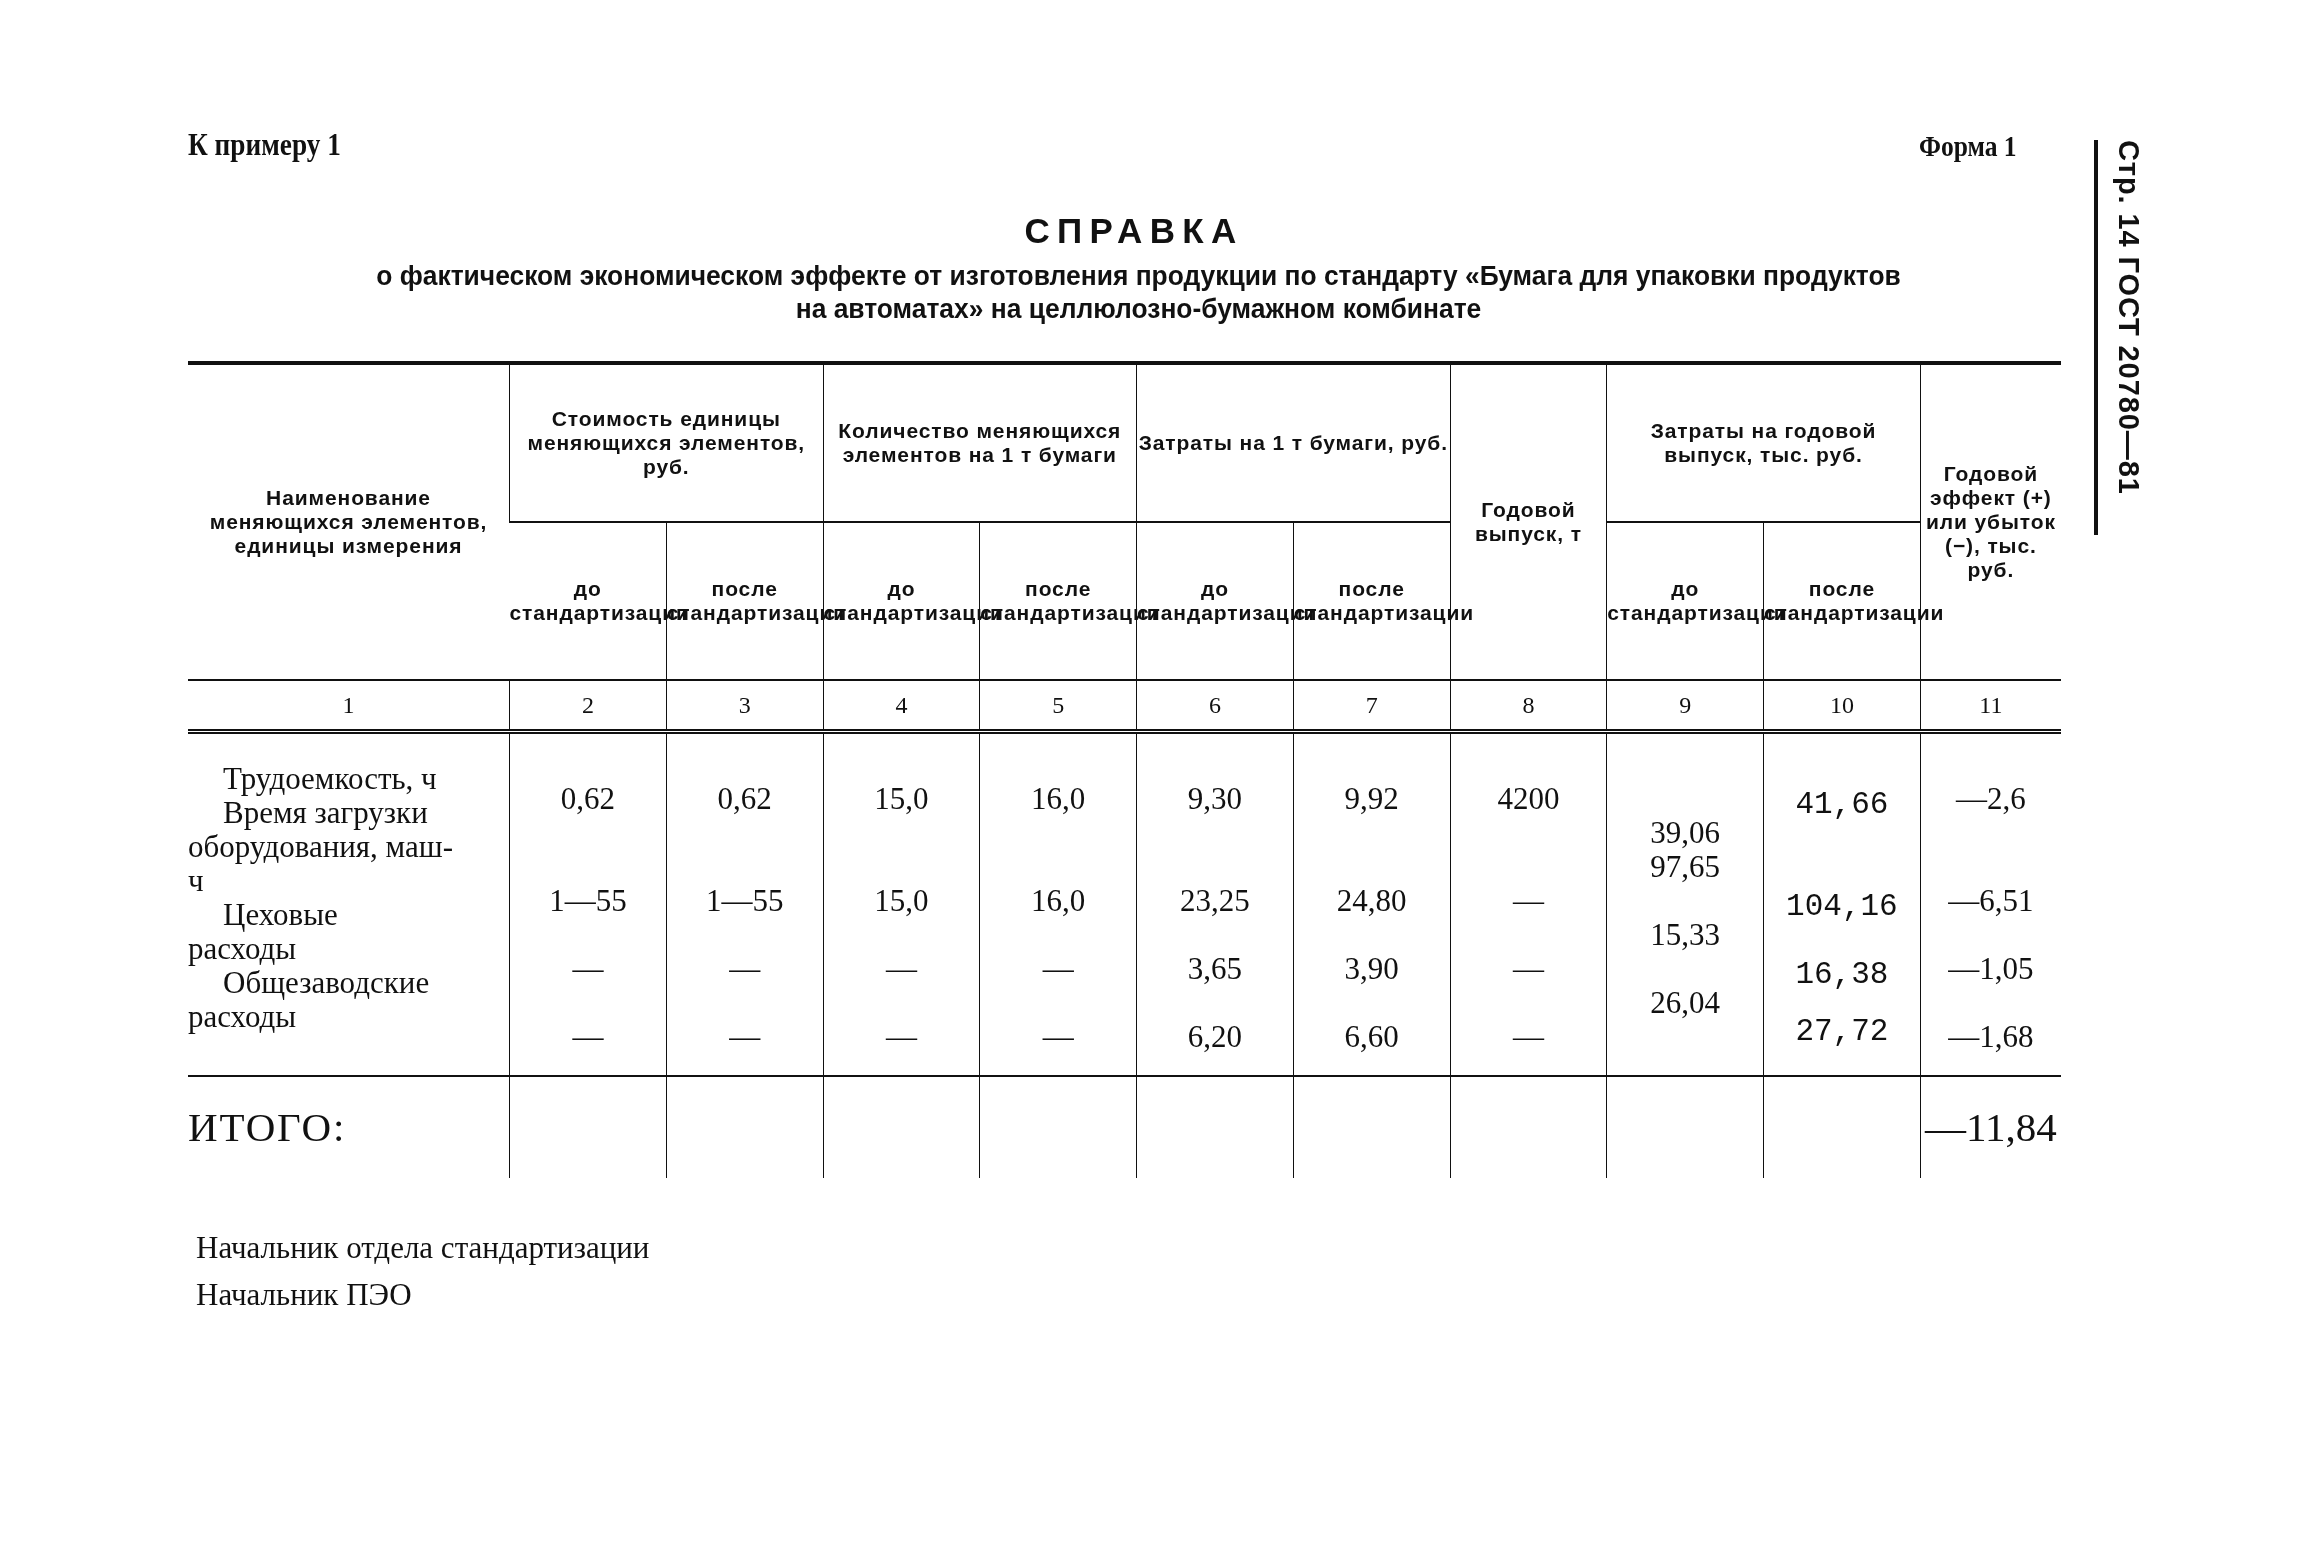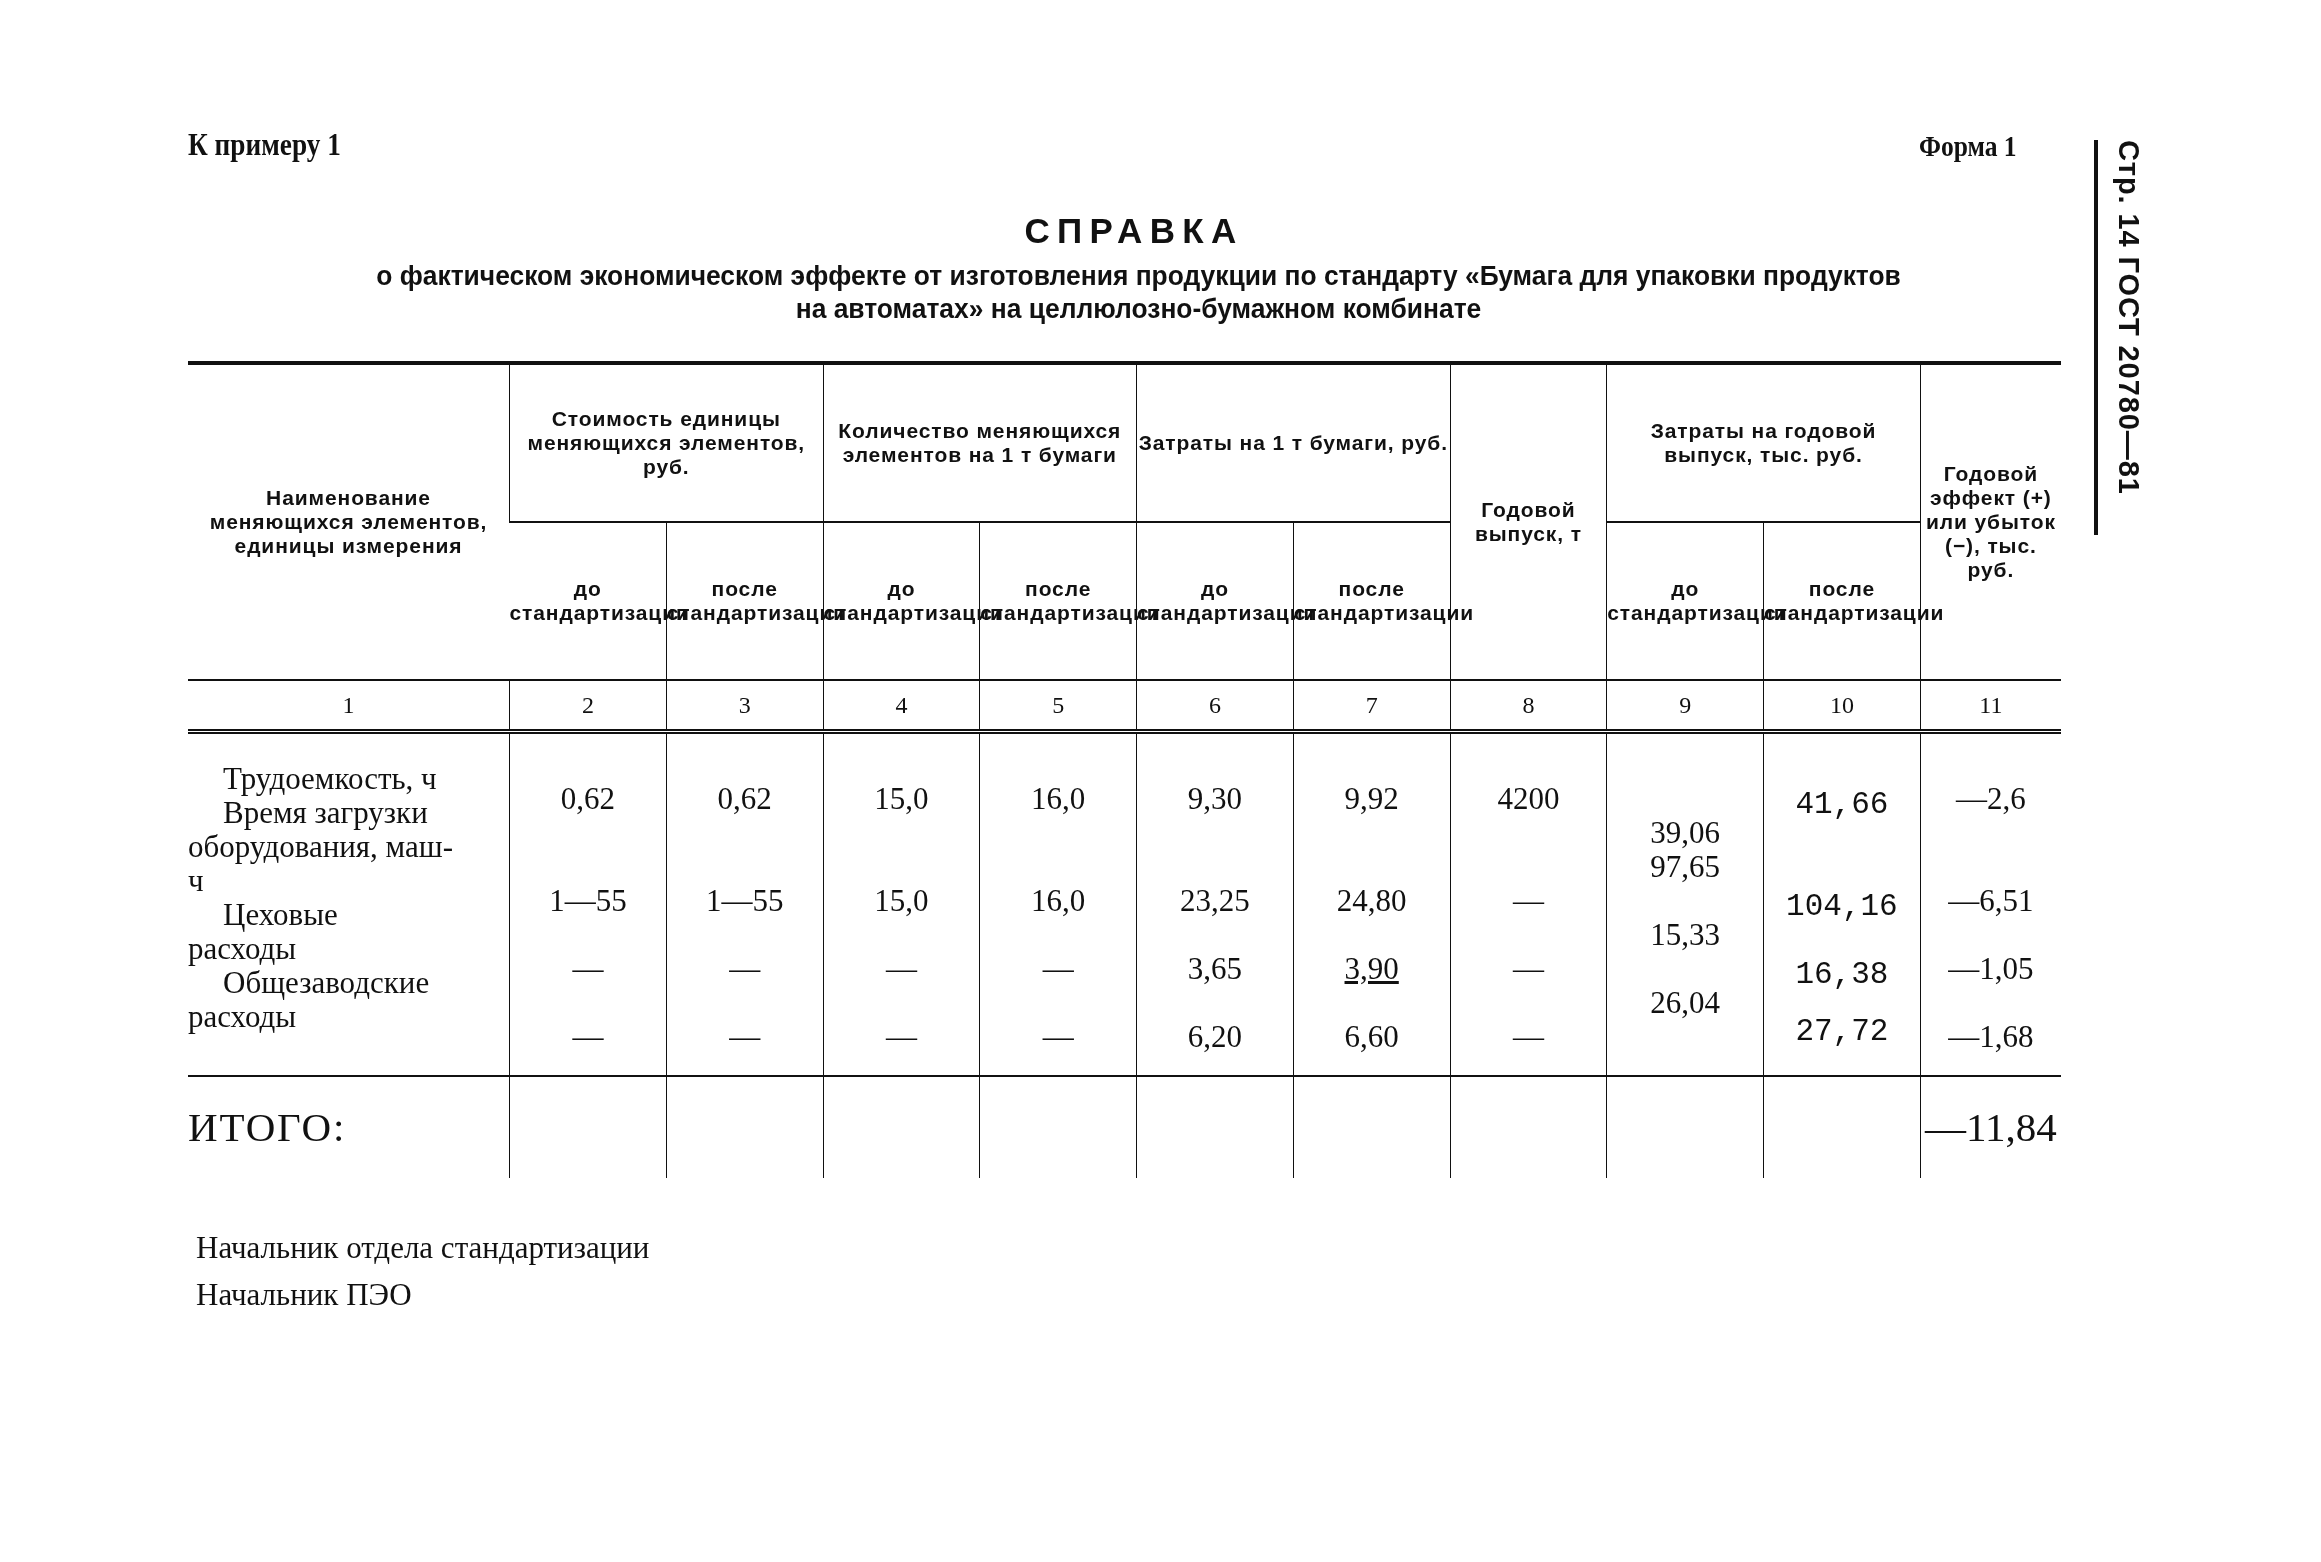--- a/index.html
+++ b/index.html
@@ -161,21 +161,21 @@
     </td>
     <td style="padding-top:27.5px;">
       <span class="val">9,30</span>
       <span class="val" style="margin-top:68px;">23,25</span>
       <span class="val" style="margin-top:34px;">3,65</span>
       <span class="val" style="margin-top:34px;">6,20</span>
     </td>
     <td style="padding-top:27.5px;">
       <span class="val">9,92</span>
       <span class="val" style="margin-top:68px;">24,80</span>
-      <span class="val" style="margin-top:34px;text-decoration:underline;">3,90</span>
+      <span class="val" style="margin-top:34px;">3,90</span>
       <span class="val" style="margin-top:34px;">6,60</span>
     </td>
     <td style="padding-top:27.5px;">
       <span class="val">4200</span>
       <span class="val" style="margin-top:68px;">—</span>
       <span class="val" style="margin-top:34px;">—</span>
       <span class="val" style="margin-top:34px;">—</span>
     </td>
     <td style="padding-top:27.5px;text-align:center;">
       <span class="val">39,06</span>

